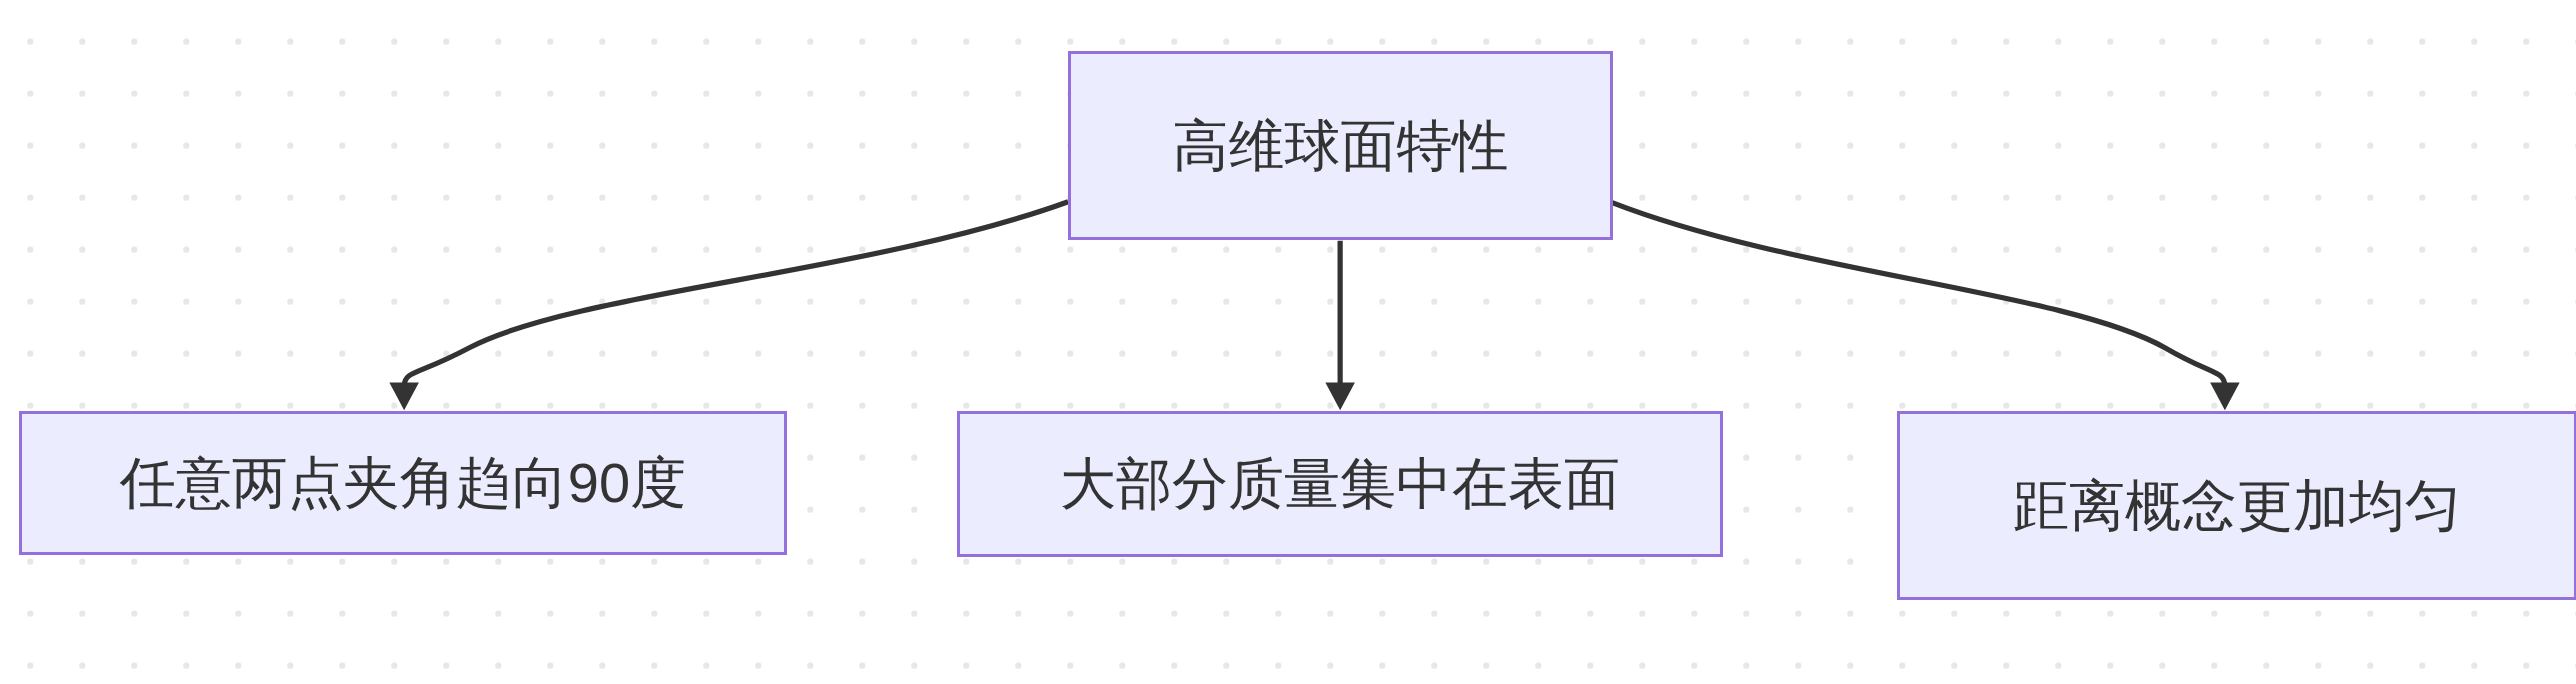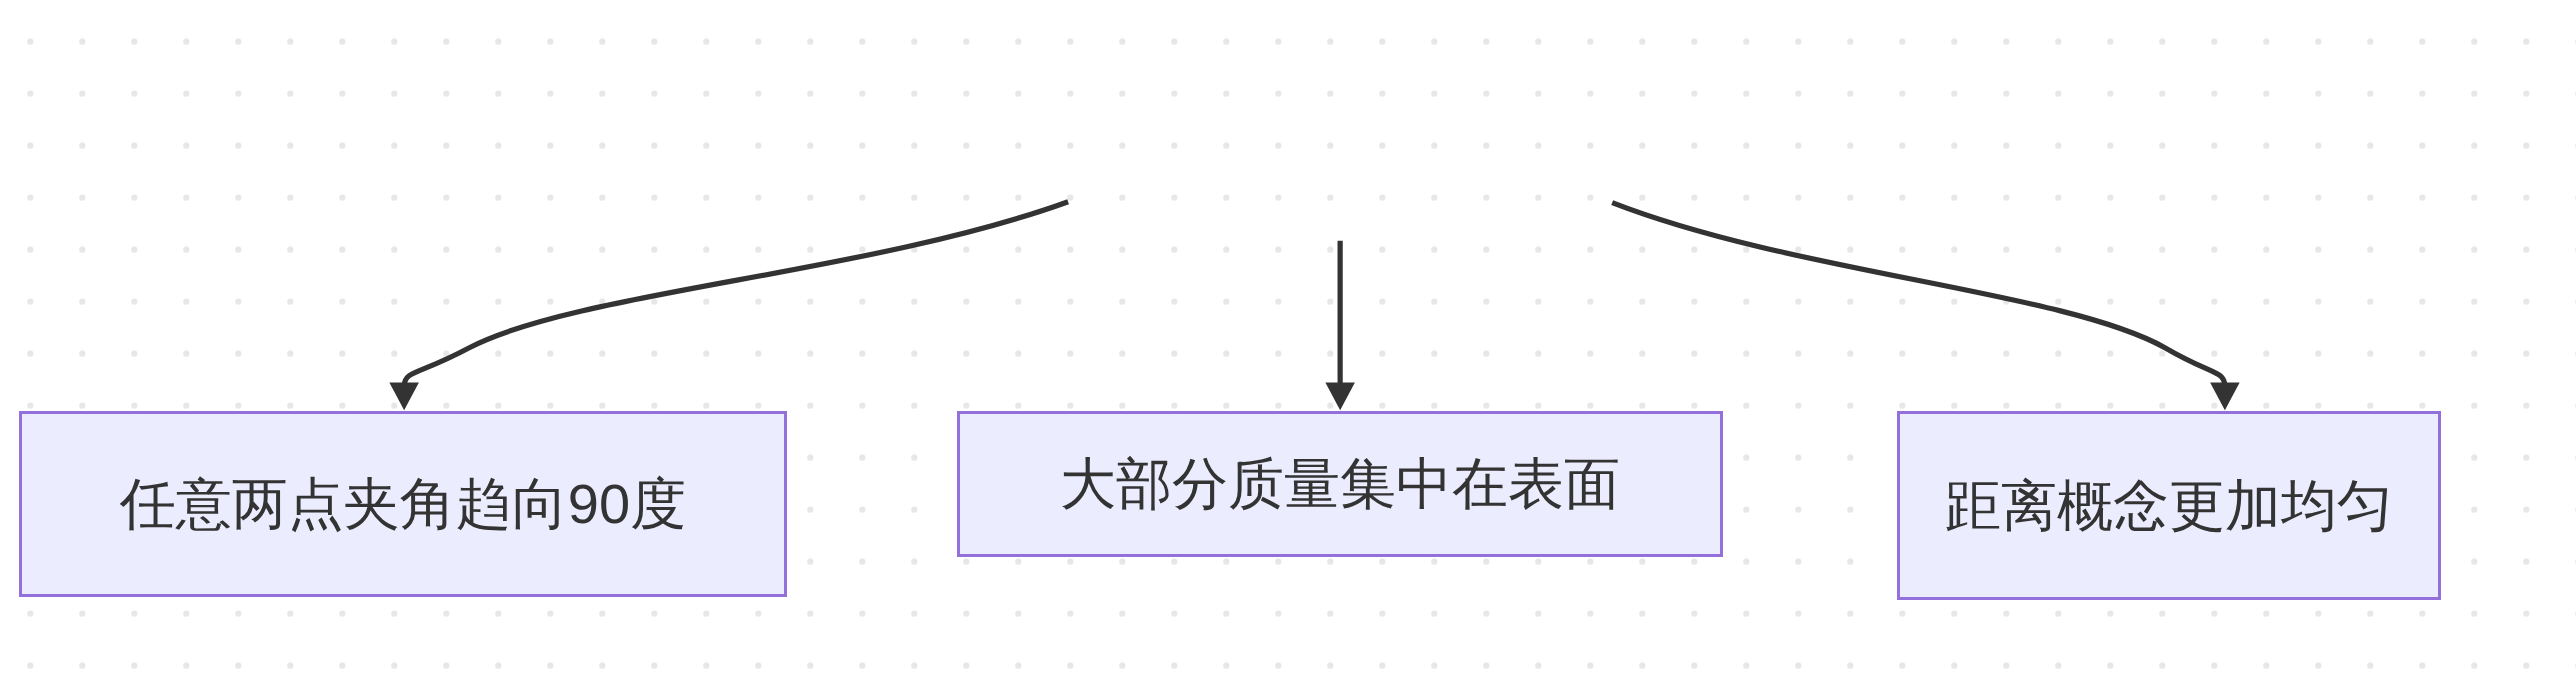--- a/index.html
+++ b/index.html
@@ -42,40 +42,43 @@
     display: flex;
     align-items: center;
     justify-content: center;
     color: var(--node-text, #333333);
     font-size: 56px;
     line-height: 1.2;
     white-space: nowrap;
     text-align: center;
   }
   #node-root { left: 1068px; top: 51px;  width: 545px; height: 189px; }
-  #node-c1   { left: 19px;   top: 411px; width: 768px; height: 186px; }
+  #node-c1   { left: 19px;   top: 411px; width: 768px; height: 144px; }
   #node-c2   { left: 957px; top: 411px; width: 766px; height: 146px; }
-  #node-c3   { left: 1897px; top: 411px; width: 544px; height: 189px; }
+  #node-c3   { left: 1897px; top: 411px; width: 680px; height: 189px; }
 </style>
 </head>
 <body>
 
 <div class="canvas">
 
   <svg class="edge-layer" viewBox="0 0 2964 788" aria-hidden="true">
     <path class="edge" d="M1229,232 C1000,315 665,335 540,400 C480,432 466,426 465,444"></path>
     <polygon class="arrowhead" points="448,440 482,440 465,472"></polygon>
 
     <path class="edge" d="M1542,277 L1542,442"></path>
     <polygon class="arrowhead" points="1525,440 1559,440 1542,472"></polygon>
 
     <path class="edge" d="M1855,233 C2066,315 2375,335 2491,400 C2546,432 2559,426 2560,444"></path>
     <polygon class="arrowhead" points="2543,440 2577,440 2560,472"></polygon>
   </svg>
 
+  <div class="node" id="node-root">
+    <span>高维球面特性</span>
+  </div>
 
   <div class="node" id="node-c1">
     <span>任意两点夹角趋向90度</span>
   </div>
 
   <div class="node" id="node-c2">
     <span>大部分质量集中在表面</span>
   </div>
 
   <div class="node" id="node-c3">

